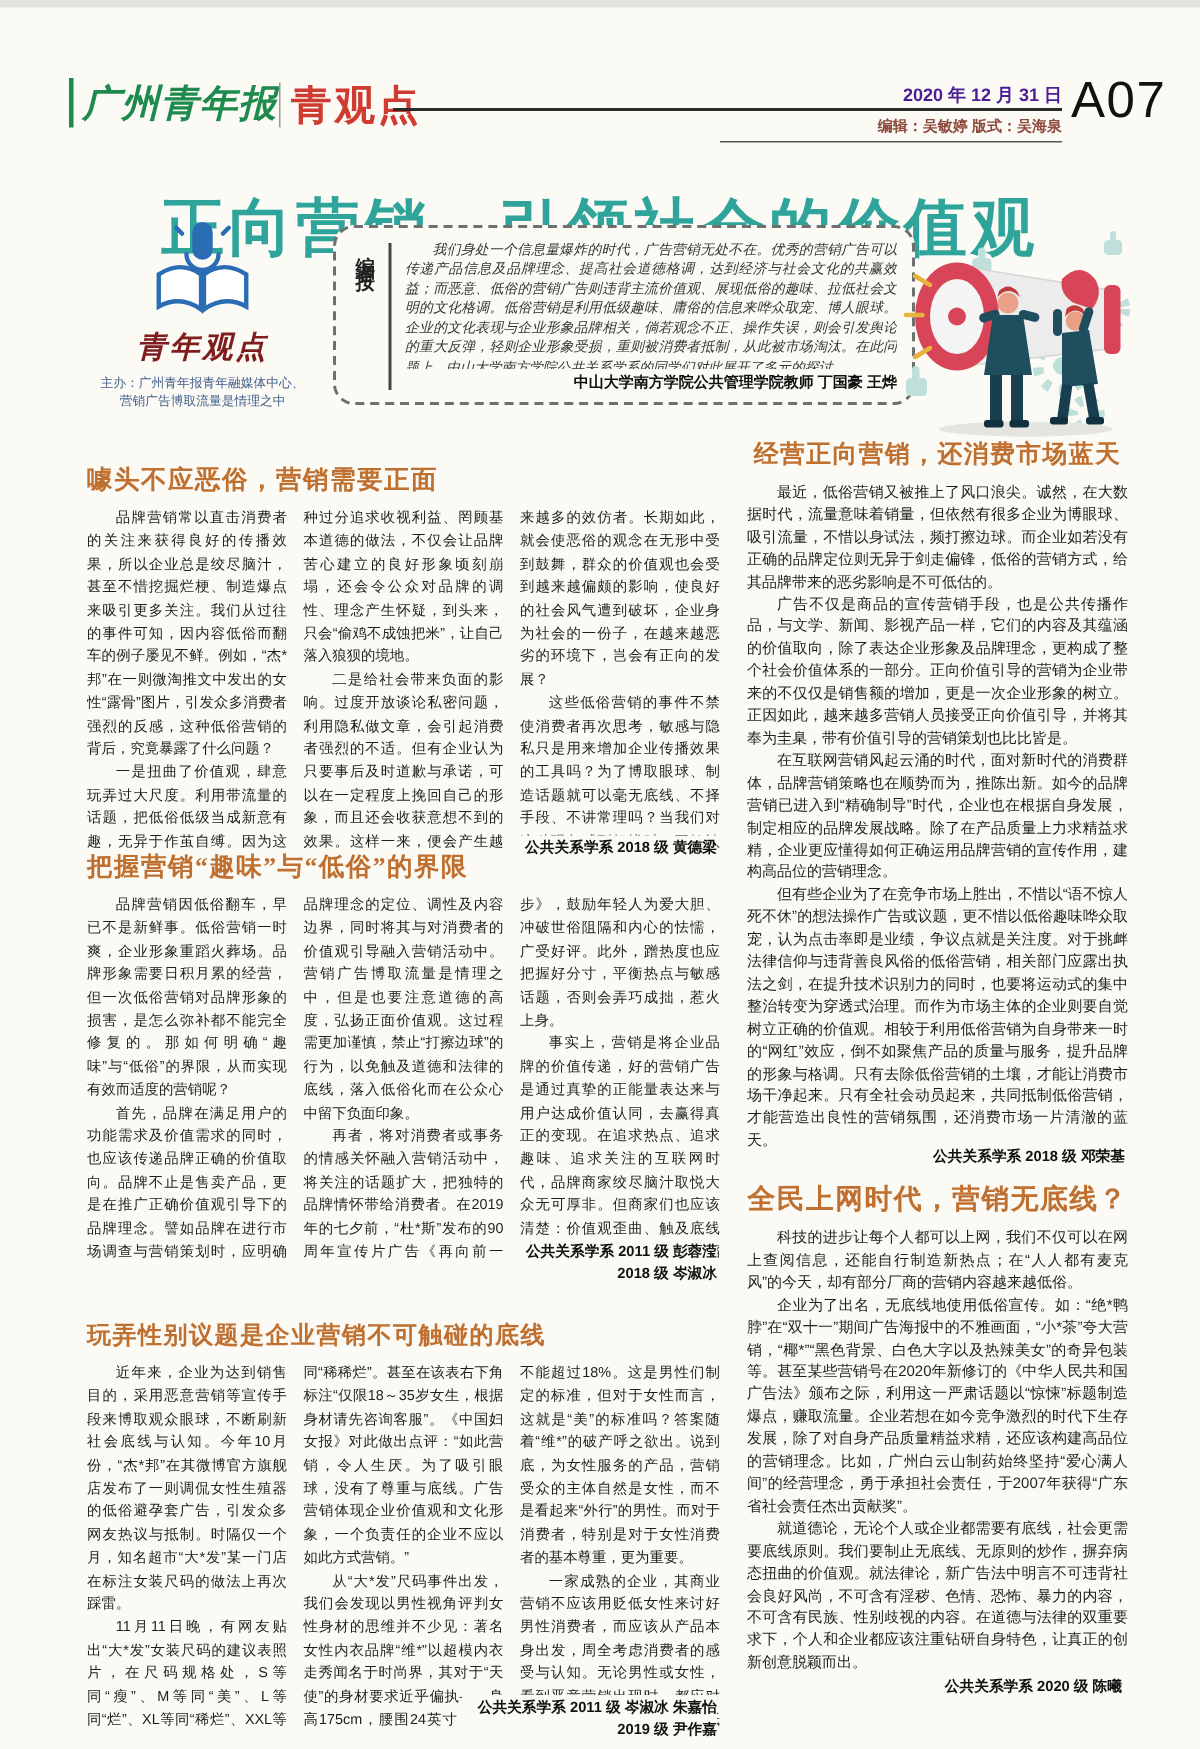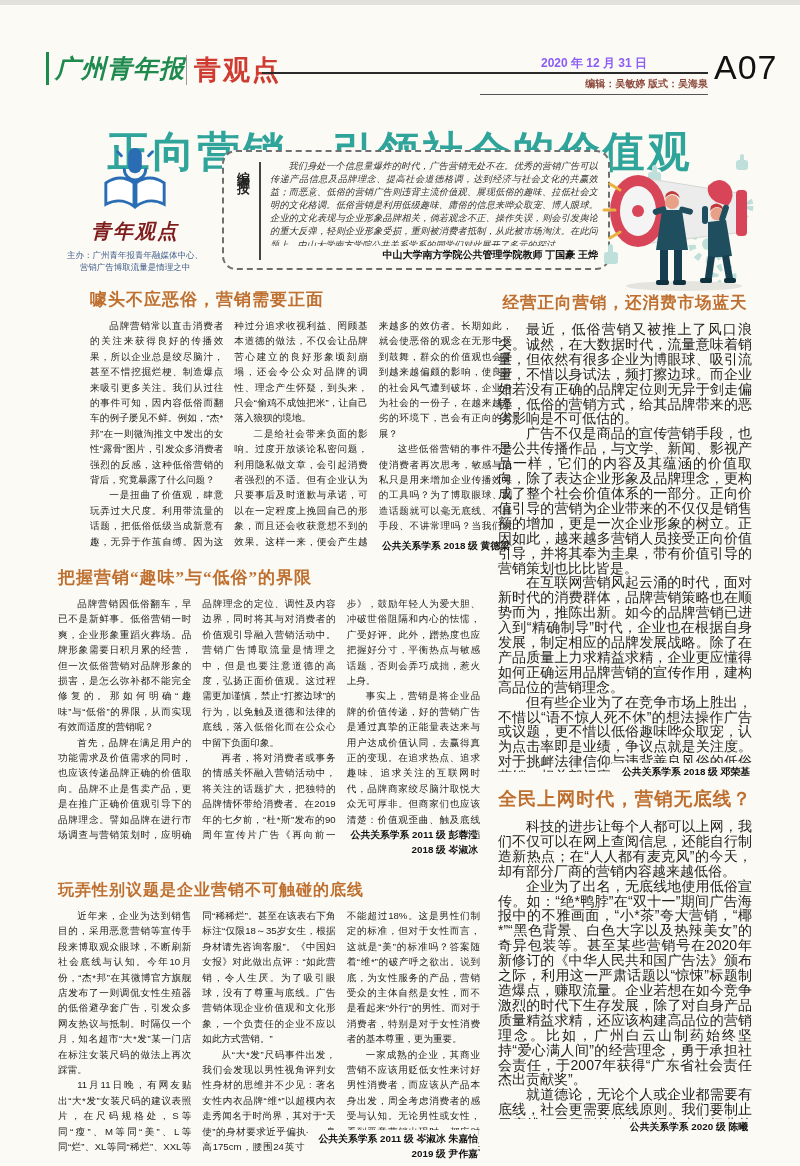--- a/index.html
+++ b/index.html
@@ -8,22 +8,22 @@
   .page::before{content:"";position:absolute;top:0;left:0;right:0;height:5px;background:#e3e1db;}
 
   
   .masthead{position:absolute;left:46px;top:52px;font-family:"Liberation Serif",serif;
             font-weight:bold;font-style:italic;font-size:25px;color:#1e8a4e;letter-spacing:1px;
             border-left:3px solid #1e8a4e;padding-left:6px;}
   .hdr-div{position:absolute;left:186px;top:55px;width:1px;height:30px;background:#9a9a9a;}
   .section-name{position:absolute;left:194px;top:52px;font-family:"Liberation Serif",serif;
                 font-weight:bold;font-size:27px;color:#cf3b30;letter-spacing:2px;}
   .hdr-rule{position:absolute;left:262px;top:72px;width:446px;height:2px;background:#2a2a2a;}
-  .hdr-date{position:absolute;left:480px;top:55px;width:228px;text-align:center;
-            font-size:12px;font-weight:bold;color:#8b5cf6;}
+  .hdr-date{position:absolute;left:480px;top:55px;width:228px;text-align:right;
+            font-size:12px;font-weight:bold;color:#4c1d95;}
   .hdr-editor{position:absolute;left:480px;top:77px;width:228px;text-align:right;
               font-size:10px;font-weight:bold;color:#8d4a3c;padding-bottom:3px;
               border-bottom:1px solid #555;}
   .page-no{position:absolute;left:714px;top:48px;font-size:34px;color:#111;
            font-family:"Liberation Sans",sans-serif;letter-spacing:1px;}
 
   
   .headline{position:absolute;left:0;top:96px;width:100%;text-align:center;
             font-family:"Liberation Serif",serif;font-weight:bold;font-size:42px;
             color:#2fa49a;letter-spacing:3px;}
@@ -51,27 +51,27 @@
   .art .body p{margin:0;text-indent:2em;}
   .cols3{column-count:3;column-gap:11px;column-fill:auto;}
   .bylines{position:absolute;right:2px;bottom:0;text-align:right;font-weight:bold;
            font-size:9.8px;line-height:15px;background:#fbfaf5;padding:1px 0 1px 10px;color:#111;}
   .byline-flow{text-align:right;font-weight:bold;font-size:9.8px;line-height:16px;color:#111;
                padding-right:4px;}
 
   .left-art{left:58px;width:422px;}
   .left-art h2{font-size:17px;letter-spacing:1px;}
   .left-art .body{font-size:9.6px;line-height:15.4px;margin-top:7px;}
-  #artL0{top:288px;height:266px;margin-left:32px;} #artL0 .body{height:234px;}
+  #artL0{top:308px;height:266px;} #artL0 .body{height:234px;}
   #artL1{top:566px;height:292px;} #artL1 .body{height:258px;}
   #artL2{top:880px;height:282px;} #artL2 h2{font-size:16px;} #artL2 .body{height:250px;}
 
   .right-art{left:498px;width:254px;}
   .right-art h2{text-align:center;font-size:16.5px;letter-spacing:1px;}
-  .right-art .body{font-size:14px;line-height:14.9px;margin-top:8px;}
+  .right-art .body{font-size:10px;line-height:14.9px;margin-top:8px;}
   #artR0{top:292px;height:488px;} #artR0 .body{height:450px;}
   #artR1{top:786px;height:376px;} #artR1 h2{font-size:18.5px;} #artR1 .body{height:auto;max-height:300px;}
 
   svg{display:block;}
 </style>
 </head>
 <body>
 
 <div class="page">
 

